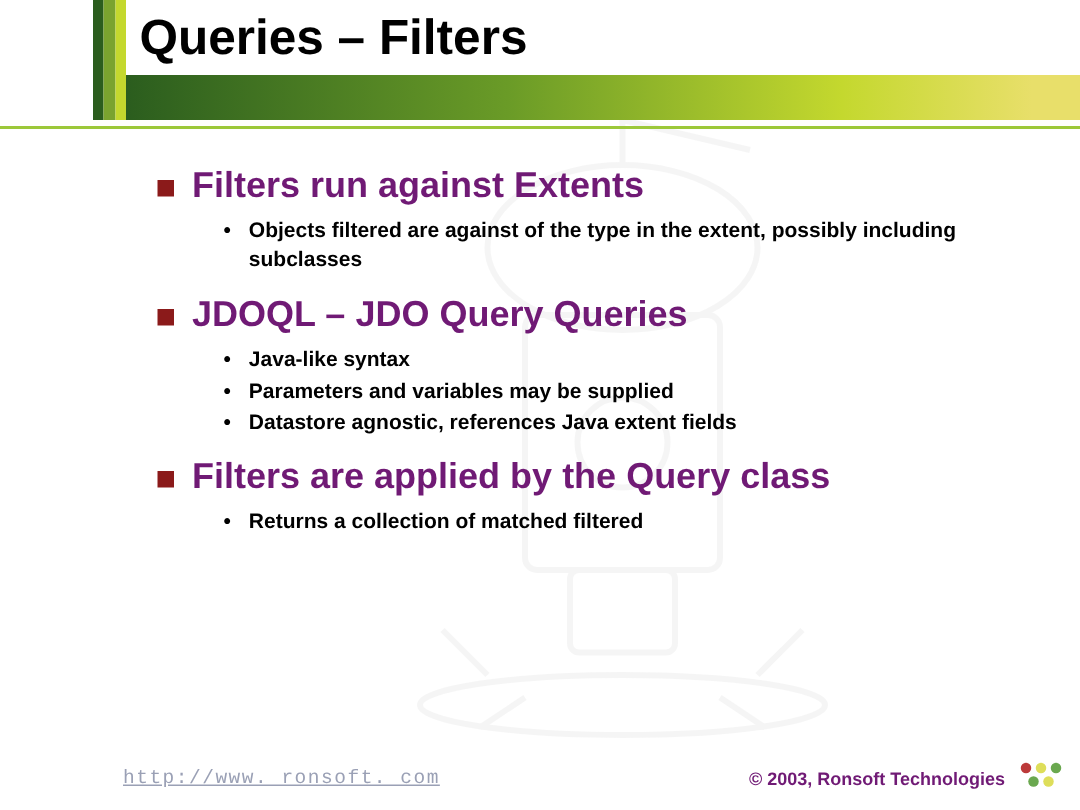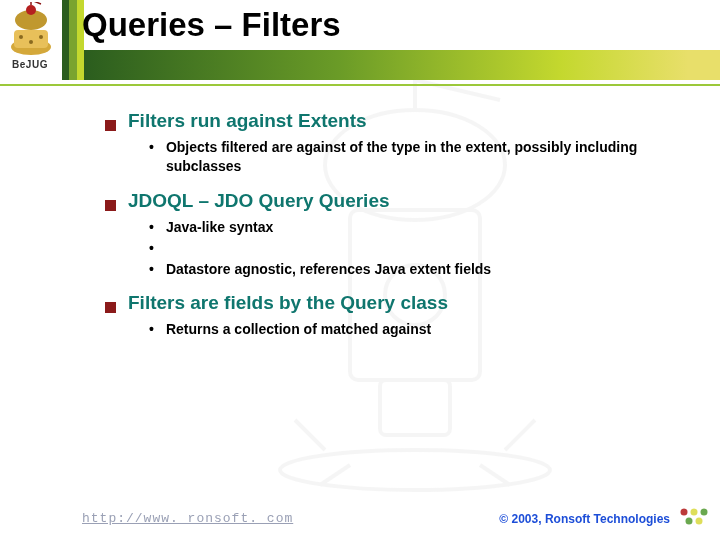--- a/index.html
+++ b/index.html
@@ -54,21 +54,21 @@
     width: 22px;
     height: 80px;
     display: flex;
   }
   .accent-stripe div { flex: 1; }
   .ac1 { background: #2b5d1e; }
   .ac2 { background: #7aa32f; }
   .ac3 { background: #c4d82e; }
   .title {
     position: absolute;
-    left: 82px;
+    left: 93px;
     top: 6px;
     font-size: 33px;
     font-weight: bold;
     color: #000;
   }
   .green-bar {
     position: absolute;
     left: 84px;
     top: 50px;
     right: 0;
@@ -86,23 +86,23 @@
   }
   .content {
     position: absolute;
     left: 105px;
     right: 40px;
     top: 110px;
     z-index: 2;
   }
   .top-item { margin-bottom: 8px; }
   .top-heading {
-    font-size: 19px;
-    font-weight: bold;
-    color: #0f766e;
+    font-size: 24px;
+    font-weight: bold;
+    color: #701a75;
     display: flex;
     align-items: flex-start;
     text-align: center;
   }
   .sq-bullet {
     display: inline-block;
     width: 11px;
     height: 11px;
     background: #8b1a1a;
     margin-right: 12px;
@@ -144,21 +144,21 @@
     color: #9aa0b5;
     text-decoration: underline;
     letter-spacing: 1px;
   }
   .footer-copy {
     position: absolute;
     right: 50px;
     bottom: 0;
     font-size: 12px;
     font-weight: bold;
-    color: #1d4ed8;
+    color: #701a75;
   }
   .footer-dots {
     position: absolute;
     right: 12px;
     bottom: -2px;
     width: 30px;
     height: 22px;
   }
 </style>
 </head>
@@ -168,33 +168,20 @@
   <ellipse cx="175" cy="95" rx="90" ry="55" fill="none" stroke="#999" stroke-width="4"></ellipse>
   <path d="M175 40 L175 10 L260 30" fill="none" stroke="#999" stroke-width="4"></path>
   <rect x="110" y="140" width="130" height="170" rx="8" fill="none" stroke="#999" stroke-width="4"></rect>
   <circle cx="175" cy="225" r="30" fill="none" stroke="#999" stroke-width="4"></circle>
   <rect x="140" y="310" width="70" height="55" rx="6" fill="none" stroke="#999" stroke-width="4"></rect>
   <ellipse cx="175" cy="400" rx="135" ry="20" fill="none" stroke="#999" stroke-width="4"></ellipse>
   <path d="M85 380 L55 350 M265 380 L295 350 M110 395 L80 415 M240 395 L270 415" stroke="#999" stroke-width="4"></path>
 </svg>
 
 <div class="header-row">
-  <div class="logo-block">
-    <svg class="logo-img" viewBox="0 0 50 55">
-      <ellipse cx="25" cy="45" rx="20" ry="8" fill="#d4a83a"></ellipse>
-      <rect x="8" y="28" width="34" height="18" rx="4" fill="#e8c05a"></rect>
-      <ellipse cx="25" cy="18" rx="16" ry="10" fill="#c0982f"></ellipse>
-      <circle cx="25" cy="8" r="5" fill="#b52020"></circle>
-      <path d="M25 3 L25 -2 L35 2" stroke="#8a1515" stroke-width="1.5" fill="none"></path>
-      <circle cx="15" cy="35" r="2" fill="#8a6a1f"></circle>
-      <circle cx="35" cy="35" r="2" fill="#8a6a1f"></circle>
-      <circle cx="25" cy="40" r="2" fill="#8a6a1f"></circle>
-    </svg>
-    <div class="logo-text">BeJUG</div>
-  </div>
   <div class="accent-stripe">
     <div class="ac1"></div>
       <div class="ac2"></div>
       <div class="ac3"></div>
   </div>
   <div class="title">Queries – Filters</div>
   <div class="green-bar"></div>
 </div>
 <div class="thin-green-line"></div>
 
@@ -218,37 +205,38 @@
       <span class="sq-bullet"></span>
       <span>JDOQL – JDO Query Queries</span>
     </div>
     <div class="sub-list">
       <div class="sub-item">
         <span class="dot-bullet">•</span>
         <span>Java-like syntax</span>
       </div>
       <div class="sub-item">
         <span class="dot-bullet">•</span>
+        <span>Parameters and variables may be supplied</span>
       </div>
       <div class="sub-item">
         <span class="dot-bullet">•</span>
         <span>Datastore agnostic, references Java extent fields</span>
       </div>
     </div>
   </div>
 
   <div class="top-item">
     <div class="top-heading">
       <span class="sq-bullet"></span>
-      <span>Filters are fields by the Query class</span>
+      <span>Filters are applied by the Query class</span>
     </div>
     <div class="sub-list">
       <div class="sub-item">
         <span class="dot-bullet">•</span>
-        <span>Returns a collection of matched against</span>
+        <span>Returns a collection of matched filtered</span>
       </div>
     </div>
   </div>
 
 </div>
 
 <div class="footer">
   <a class="footer-link">http://www. ronsoft. com</a>
   <div class="footer-copy">© 2003, Ronsoft Technologies</div>
   <svg class="footer-dots" viewBox="0 0 30 22">

